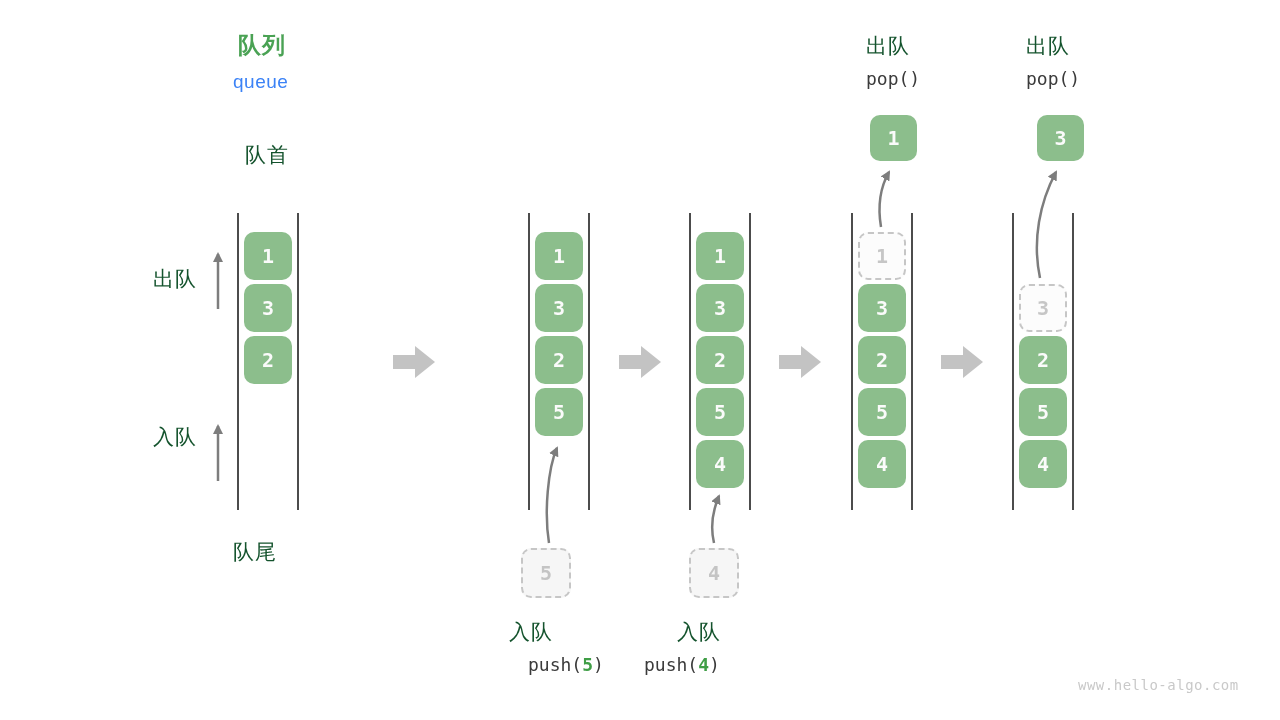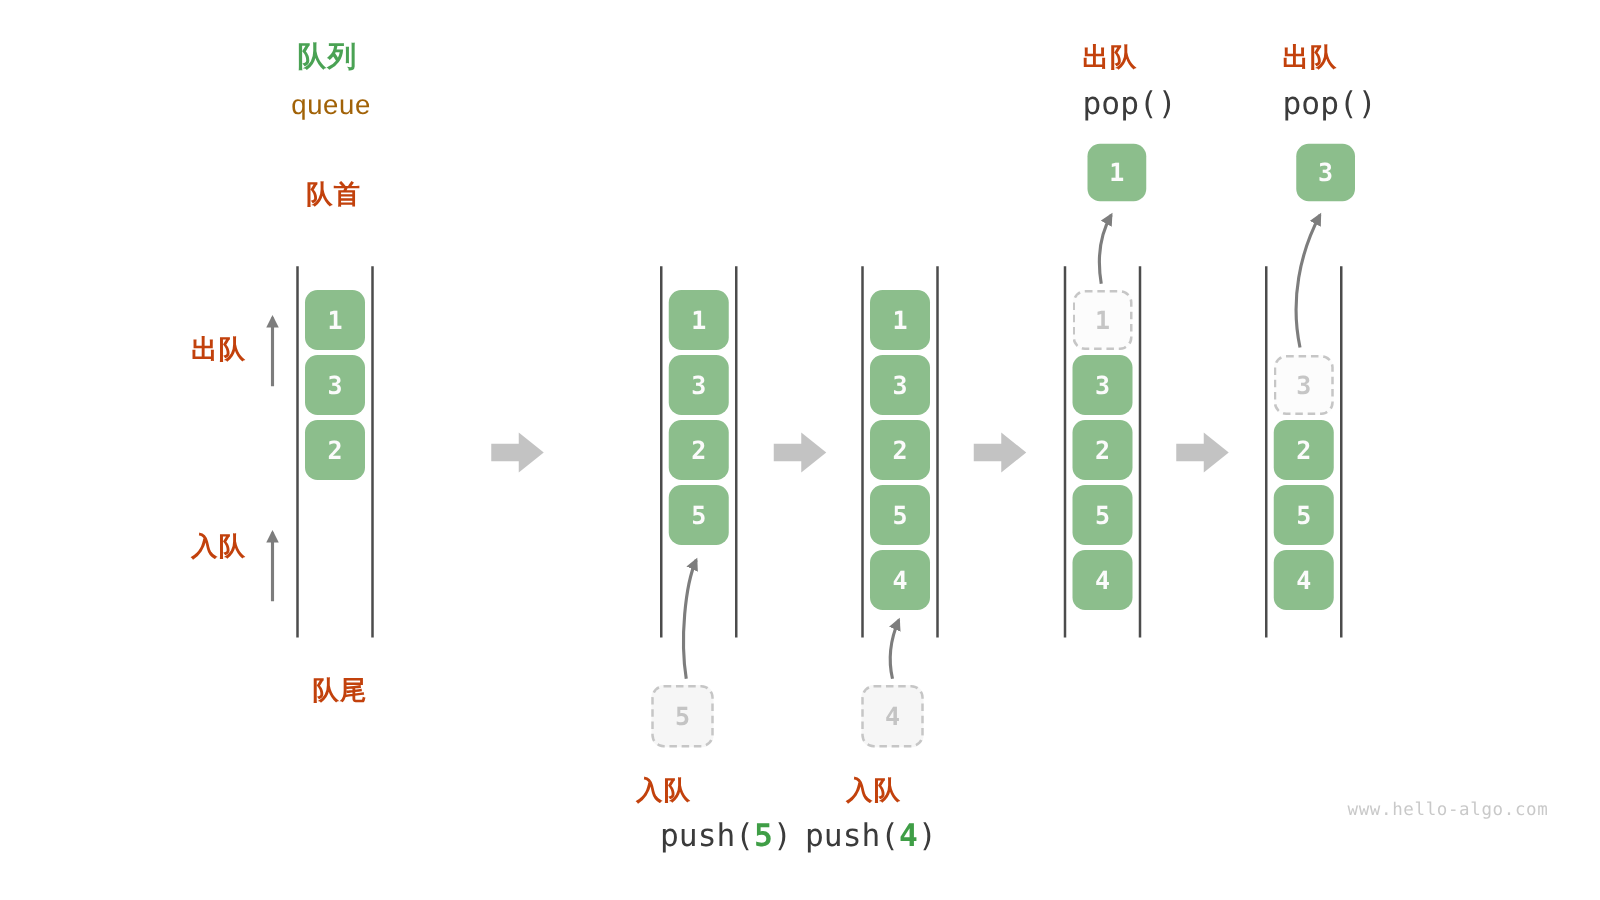--- a/index.html
+++ b/index.html
@@ -3,24 +3,24 @@
 <meta charset="utf-8">
 <style>
   html,body{margin:0;padding:0;}
   body{font-family:"Liberation Sans","DejaVu Sans",sans-serif;}
   #stage{position:relative;width:1280px;height:720px;background:#ffffff;overflow:hidden;}
 
   .abs{position:absolute;}
 
   
   .title-zh{font-size:23px;font-weight:bold;color:#4aa254;letter-spacing:1px;}
-  .title-en{font-size:22px;color:#a16207;letter-spacing:0.5px;}
-  .cjk-label{font-size:21px;font-weight:700;color:#c2410c;letter-spacing:1px;}
+  .title-en{font-size:19px;color:#3b82f6;letter-spacing:0.5px;}
+  .cjk-label{font-size:21px;font-weight:400;color:#14532d;letter-spacing:1px;}
   .code-label{font-family:"DejaVu Sans Mono","Liberation Mono",monospace;
-              font-size:25px;color:#3b3b3b;}
+              font-size:18px;color:#3b3b3b;}
   .code-label .arg{color:#3f9e46;font-weight:bold;}
   .watermark{font-family:"DejaVu Sans Mono","Liberation Mono",monospace;
              font-size:14px;color:#c9c9c9;letter-spacing:0.5px;}
 
   
   .queue{position:absolute;top:213px;width:62px;height:297px;}
   .wall{position:absolute;top:0;width:2px;height:297px;background:#4c4c4c;}
   .wall.left{left:0;}
   .wall.right{left:60px;}
 
@@ -49,21 +49,21 @@
 </style>
 </head>
 <body>
 
 <div id="stage">
 
   <div class="abs title-zh" style="left:238px;top:30px;">队列</div>
   <div class="abs title-en" style="left:233px;top:71px;">queue</div>
 
   <div class="abs cjk-label" style="left:245px;top:141px;">队首</div>
-  <div class="abs cjk-label" style="left:250px;top:538px;">队尾</div>
+  <div class="abs cjk-label" style="left:233px;top:538px;">队尾</div>
   <div class="abs cjk-label" style="left:153px;top:265px;">出队</div>
   <div class="abs cjk-label" style="left:153px;top:423px;">入队</div>
 
   <div class="queue" style="left:237px;">
     <div class="wall left"></div>
     <div class="wall right"></div>
     <div class="cell s1">1</div>
     <div class="cell s2">3</div>
     <div class="cell s3">2</div>
   </div>
@@ -115,21 +115,21 @@
   <div class="abs cjk-label" style="left:866px;top:32px;">出队</div>
   <div class="abs code-label" style="left:866px;top:68px;">pop()</div>
   <div class="abs cjk-label" style="left:1026px;top:32px;">出队</div>
   <div class="abs code-label" style="left:1026px;top:68px;">pop()</div>
 
   <div class="abs cjk-label" style="left:509px;top:618px;">入队</div>
   <div class="abs code-label" style="left:528px;top:654px;"><span>push(</span><span class="arg">5</span><span>)</span></div>
   <div class="abs cjk-label" style="left:677px;top:618px;">入队</div>
   <div class="abs code-label" style="left:644px;top:654px;"><span>push(</span><span class="arg">4</span><span>)</span></div>
 
-  <div class="abs watermark" style="left:1078px;top:640px;">www.hello-algo.com</div>
+  <div class="abs watermark" style="left:1078px;top:677px;">www.hello-algo.com</div>
 
   <svg id="arrows" width="1280" height="720" viewBox="0 0 1280 720">
     <defs>
       <marker id="ah" markerUnits="userSpaceOnUse" markerWidth="14" markerHeight="14" refX="8" refY="5" orient="auto">
         <path d="M0,0 L10,5 L0,10 Z" fill="#7d7d7d"></path>
       </marker>
     </defs>
 
     <path d="M218,309 L218,254" stroke="#7d7d7d" stroke-width="2.5" fill="none" marker-end="url(#ah)"></path>
     <path d="M218,481 L218,426" stroke="#7d7d7d" stroke-width="2.5" fill="none" marker-end="url(#ah)"></path>

